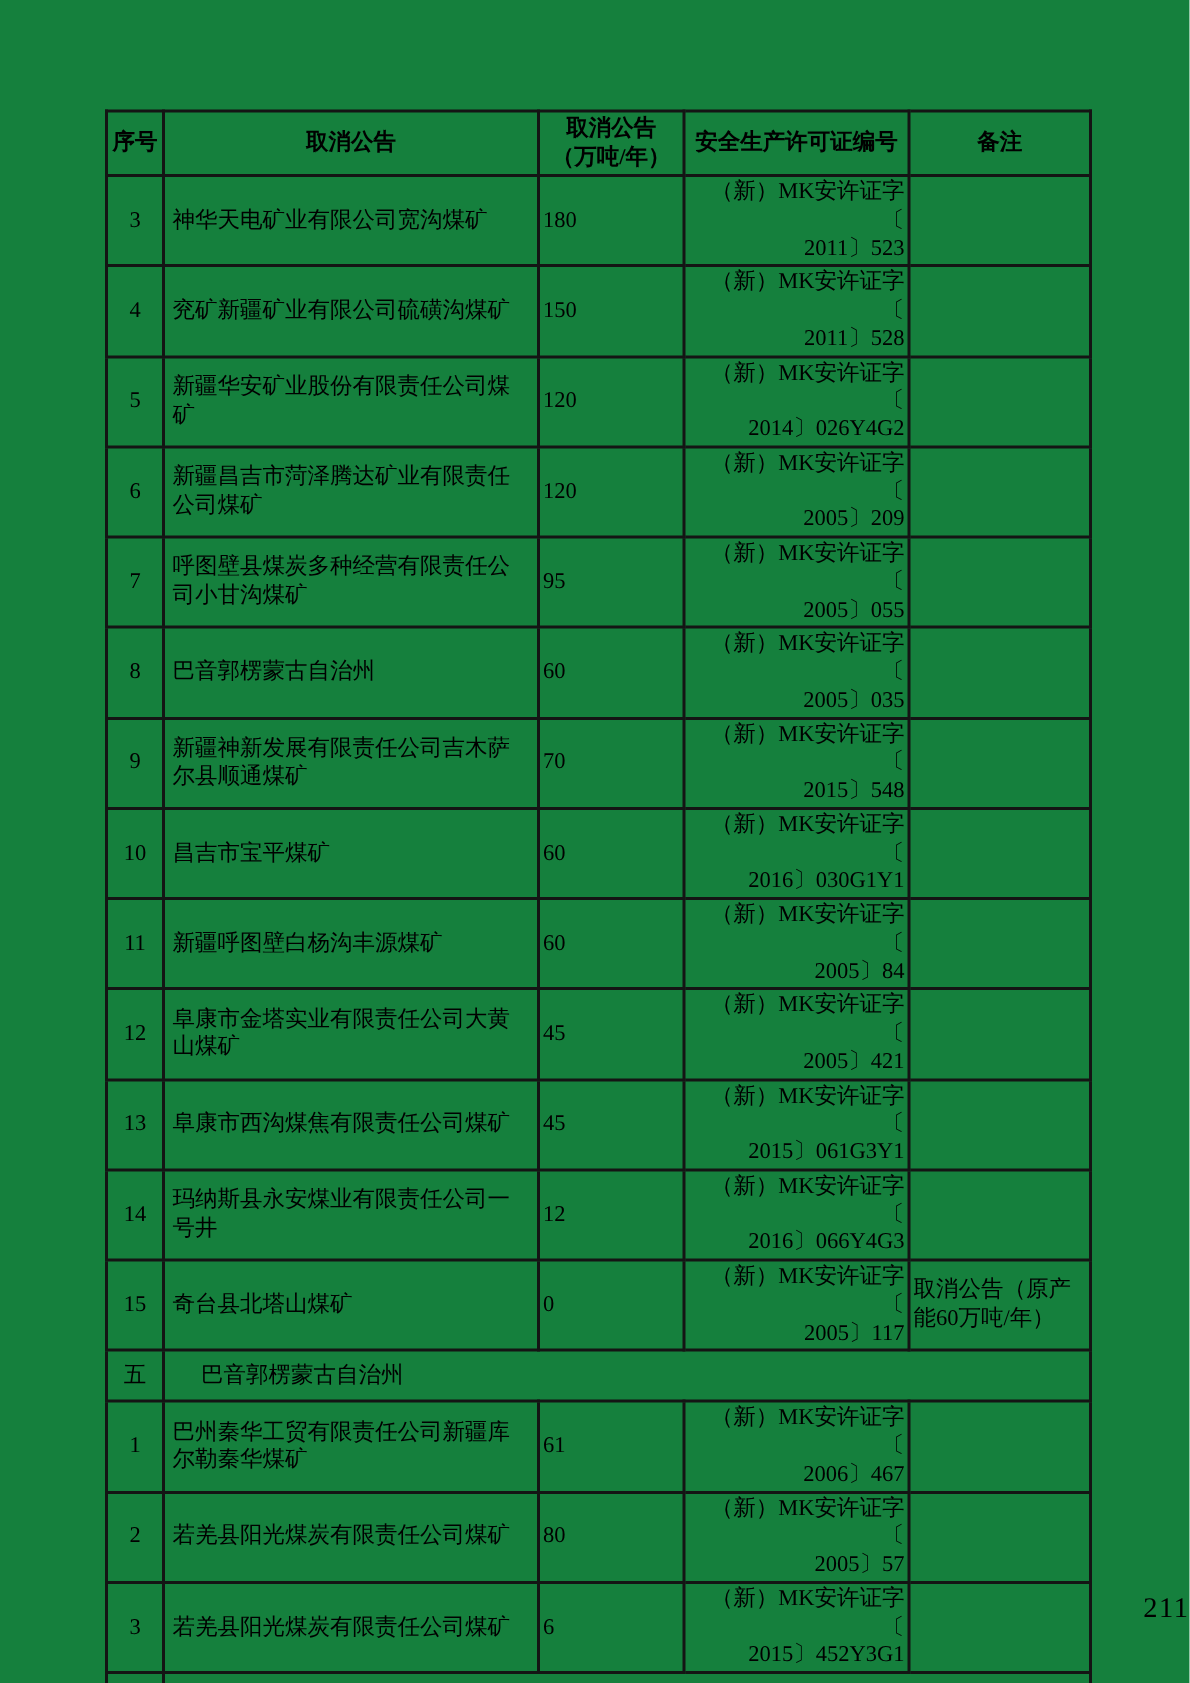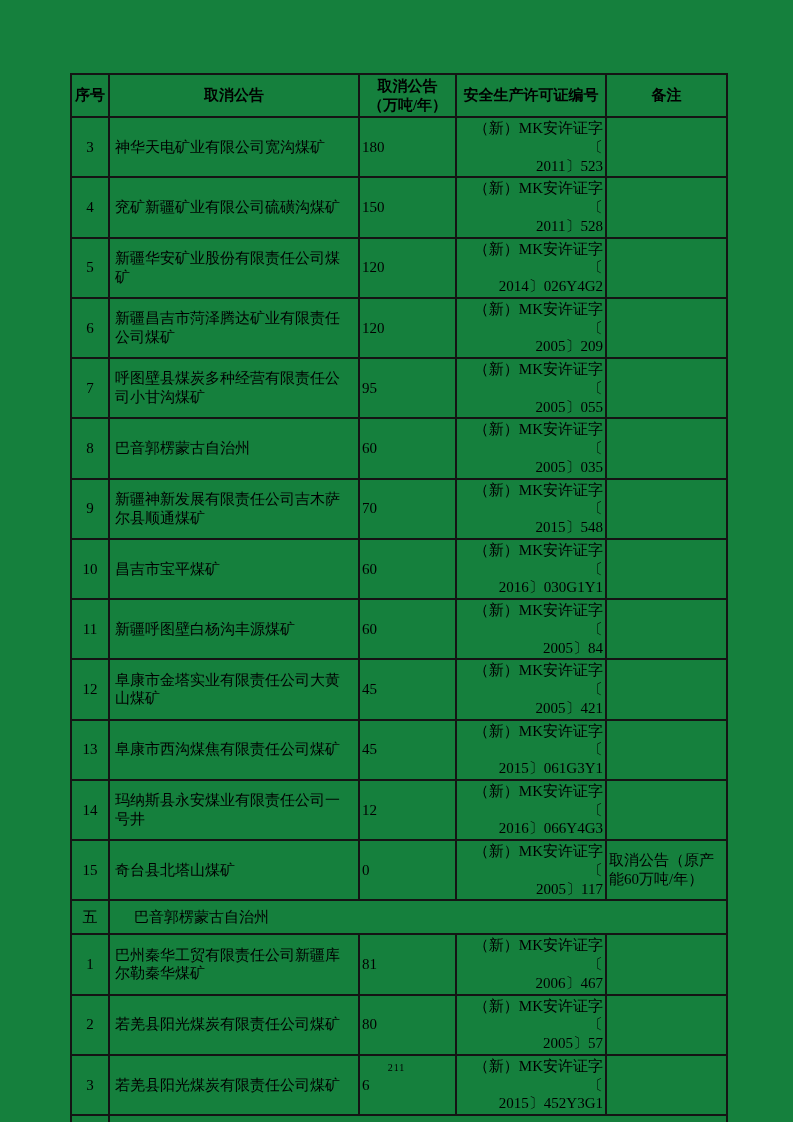--- a/index.html
+++ b/index.html
@@ -53,22 +53,22 @@
   }
   td.col-rem {
     text-align: left;
     white-space: pre-line;
     padding: 1px 2px;
   }
   .page-number {
     position: absolute;
     top: 1062px; left: 0;
     width: 100%;
-    text-align: center;
-    font-size: 10px;
+    text-align: right;
+    font-size: 19px;
     letter-spacing: 1px;
   }
 </style>
 </head>
 <body>
 
 <div class="page">
 
   <table class="mine-table">
     <colgroup>
@@ -194,21 +194,21 @@
           <td class="col-rem">取消公告（原产
 能60万吨/年）</td>
         </tr>
         <tr class="section-row">
           <td class="col-no">五</td>
           <td class="col-name section-name" colspan="4">巴音郭楞蒙古自治州</td>
         </tr>
         <tr class="data-row">
           <td class="col-no">1</td>
           <td class="col-name">巴州秦华工贸有限责任公司新疆库尔勒秦华煤矿</td>
-          <td class="col-cap">81</td>
+          <td class="col-cap">61</td>
           <td class="col-lic">（新）MK安许证字〔
 2006〕467</td>
           <td class="col-rem"></td>
         </tr>
         <tr class="data-row">
           <td class="col-no">2</td>
           <td class="col-name">若羌县阳光煤炭有限责任公司煤矿</td>
           <td class="col-cap">80</td>
           <td class="col-lic">（新）MK安许证字〔
 2005〕57</td>

